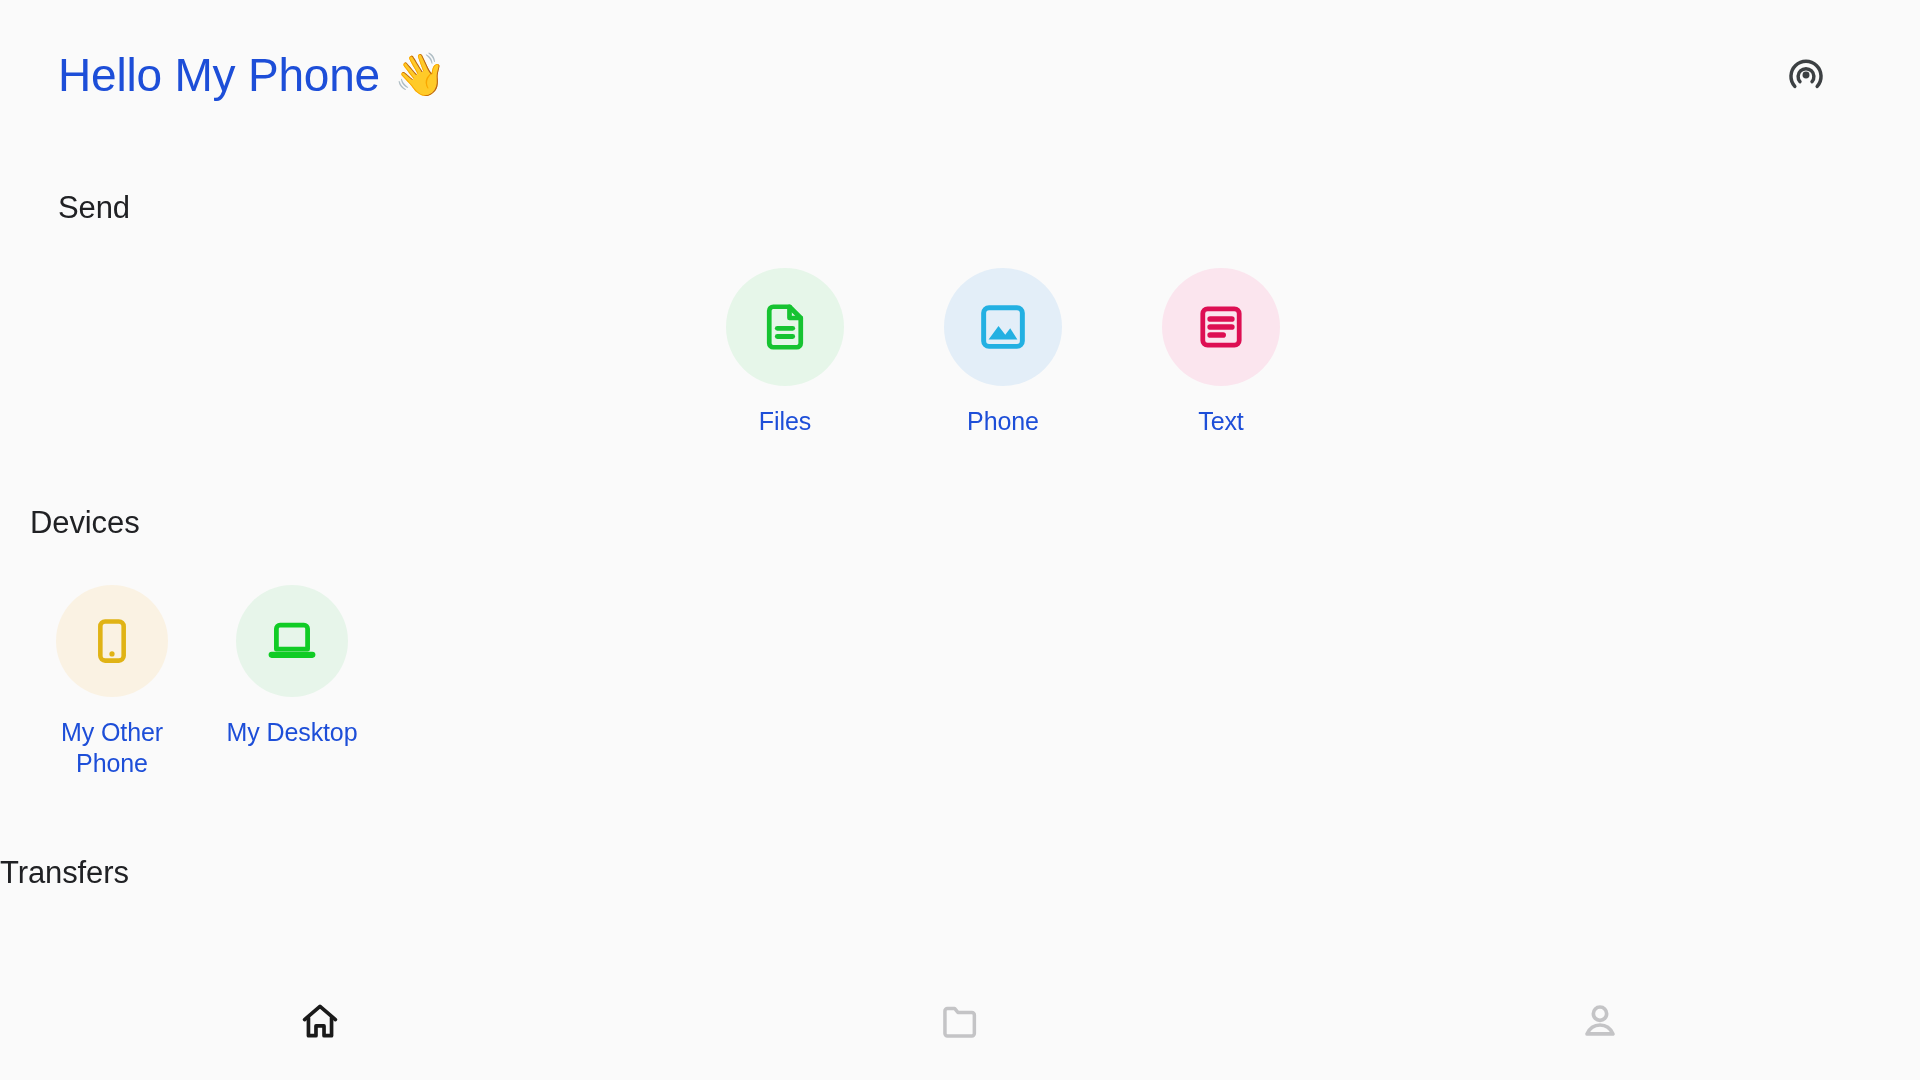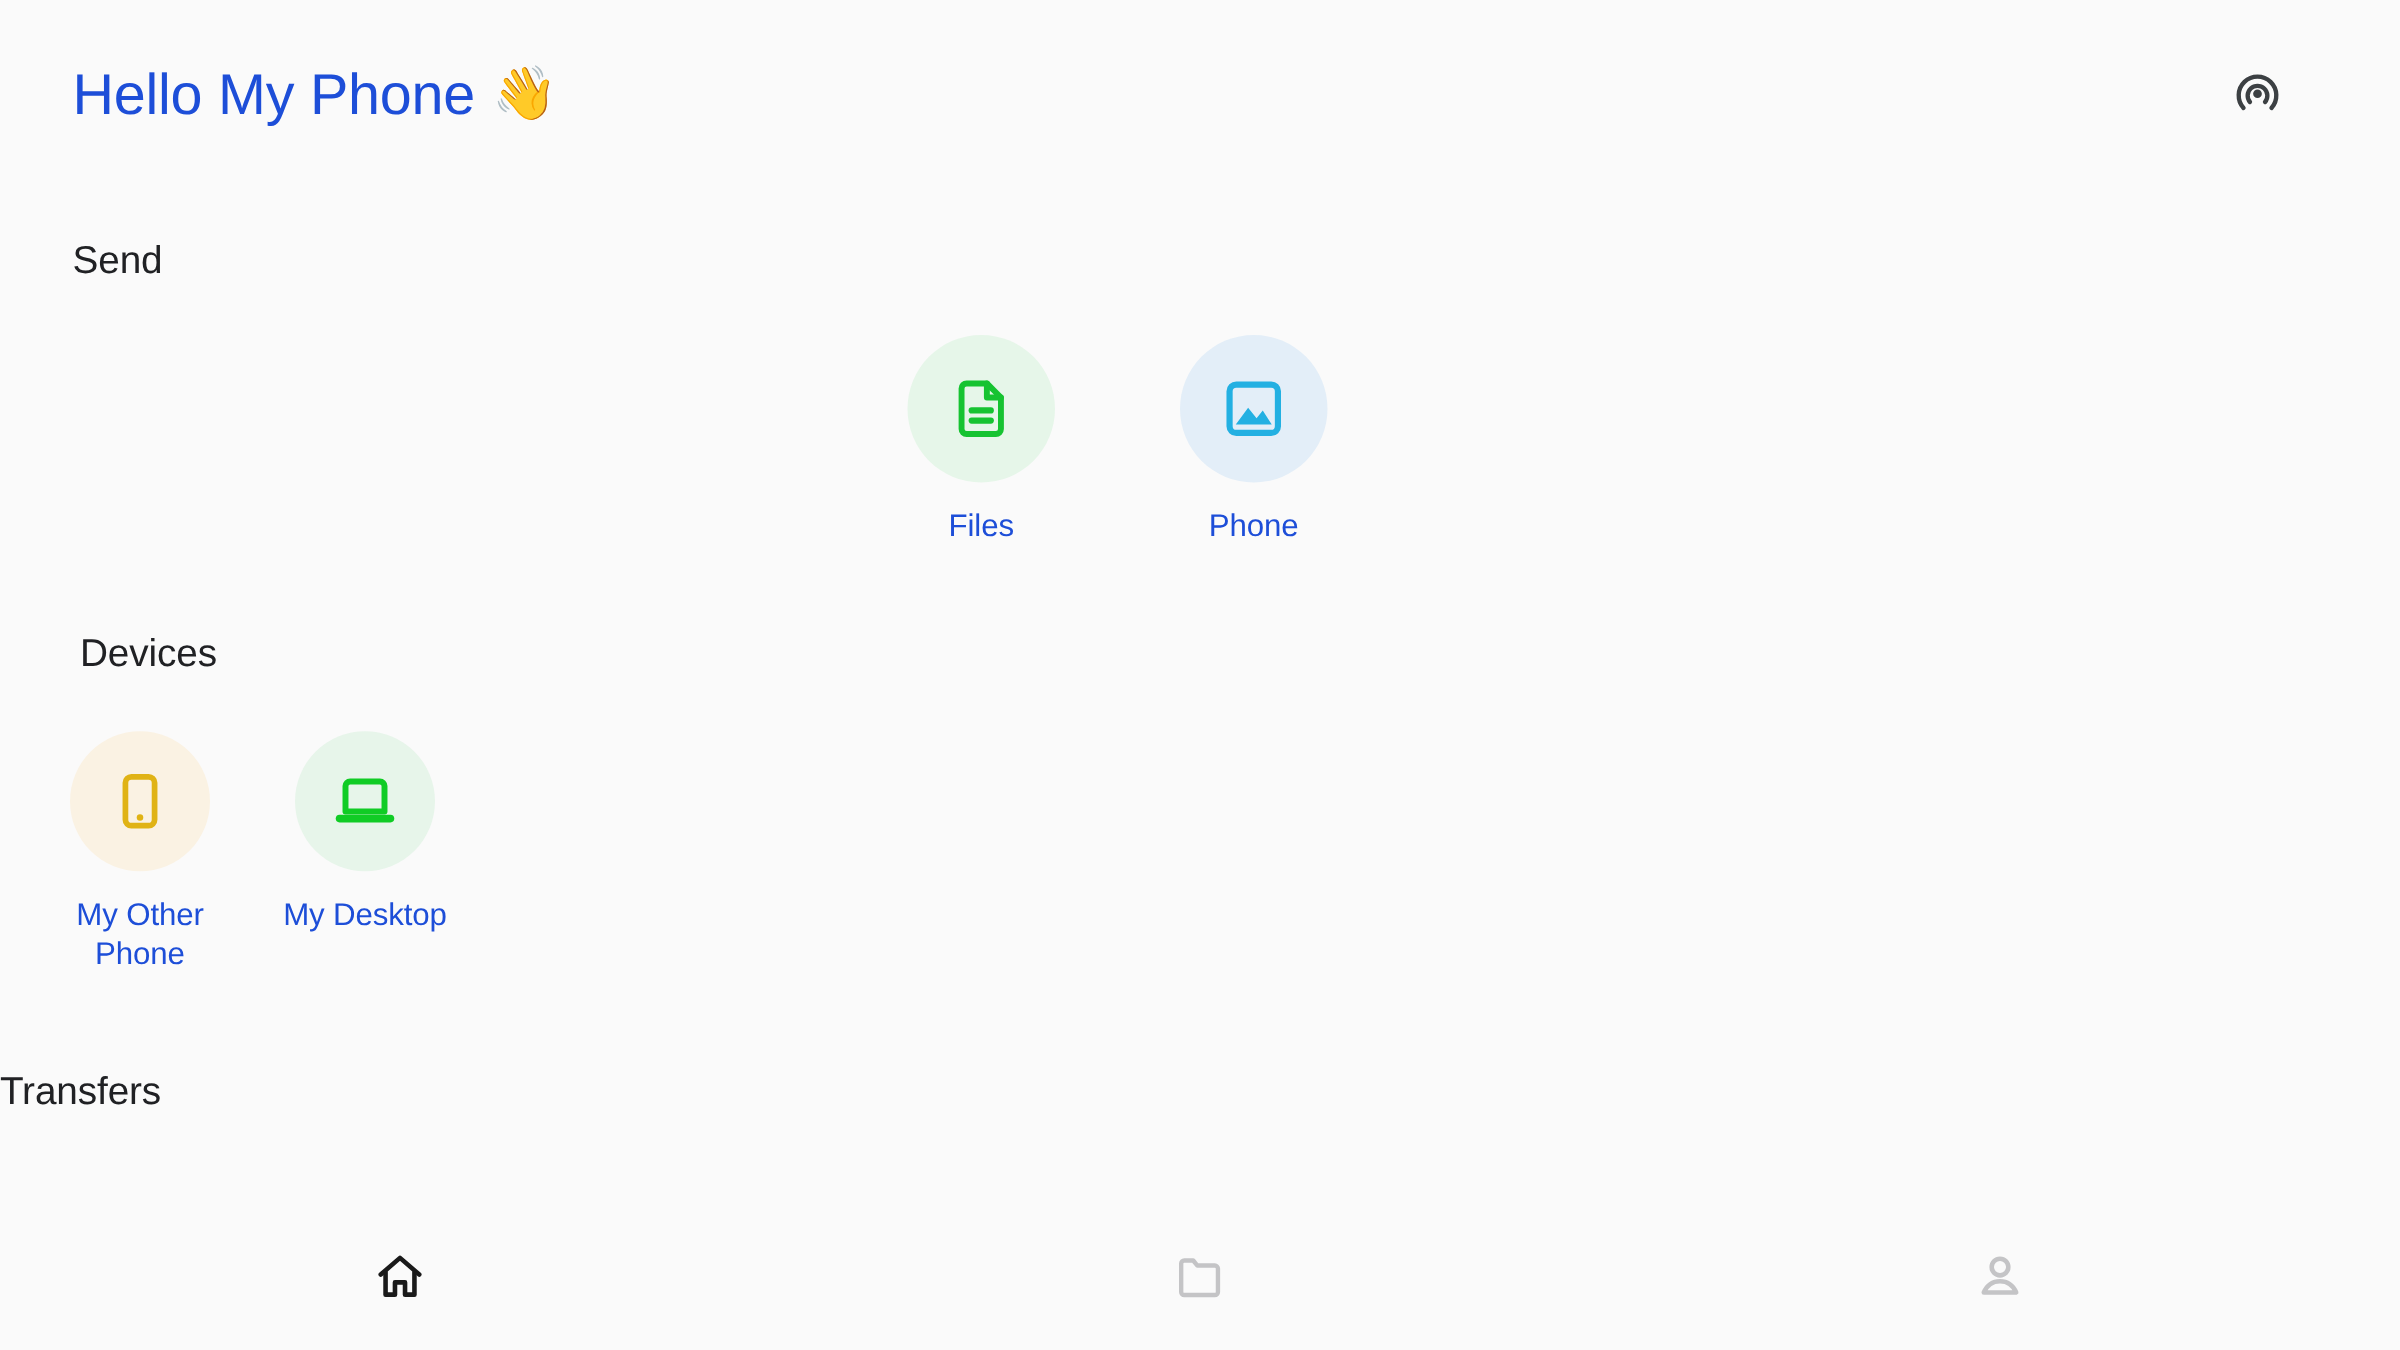--- a/index.html
+++ b/index.html
@@ -118,21 +118,21 @@
   .bg-blue2  { background: #E3EDF8; }
   .bg-green2 { background: #E7F5EA; }
 
   
   .devices-section {
     position: absolute;
     top: 505px; left: 0; right: 0;
   }
 
   .devices-heading {
-    padding-left: 64px;
+    padding-left: 30px;
   }
 
   .devices-row {
     margin-top: 44px;
     display: flex;
     gap: 8px;
     padding-left: 26px;
   }
 
   .device-tile { width: 172px; }
@@ -230,20 +230,33 @@
         <span>
           <svg width="54" height="54" viewBox="0 0 24 24" fill="none" stroke="#23B0E2" stroke-width="2.2" stroke-linejoin="round">
             <rect x="3.4" y="3.4" width="17.2" height="17.2" rx="2.4"></rect>
             <path d="M5.6 17.6 L10 11.6 L13 15.4 L15.2 12.6 L18.4 17.6 Z" fill="#23B0E2" stroke="none"></path>
           </svg>
         </span>
       </span>
       <span class="tile-label">Phone</span>
     </button>
 
+    <button class="tile">
+      <span class="tile-circle bg-pink">
+        <span>
+          <svg width="52" height="52" viewBox="0 0 24 24" fill="none" stroke="#DD0F53" stroke-width="2.2" stroke-linejoin="round" stroke-linecap="round">
+            <rect x="3.6" y="3.6" width="16.8" height="16.8" rx="2.2"></rect>
+            <path d="M7 8.3h10" stroke-width="2.6"></path>
+            <path d="M7 12h10" stroke-width="2.6"></path>
+            <path d="M7 15.7h6" stroke-width="2.6"></path>
+          </svg>
+        </span>
+      </span>
+      <span class="tile-label">Text</span>
+    </button>
 
   </div>
 </div>
 
 <div class="devices-section">
   <div class="section-heading devices-heading">Devices</div>
 
   <div class="devices-row">
 
     <button class="tile device-tile">

